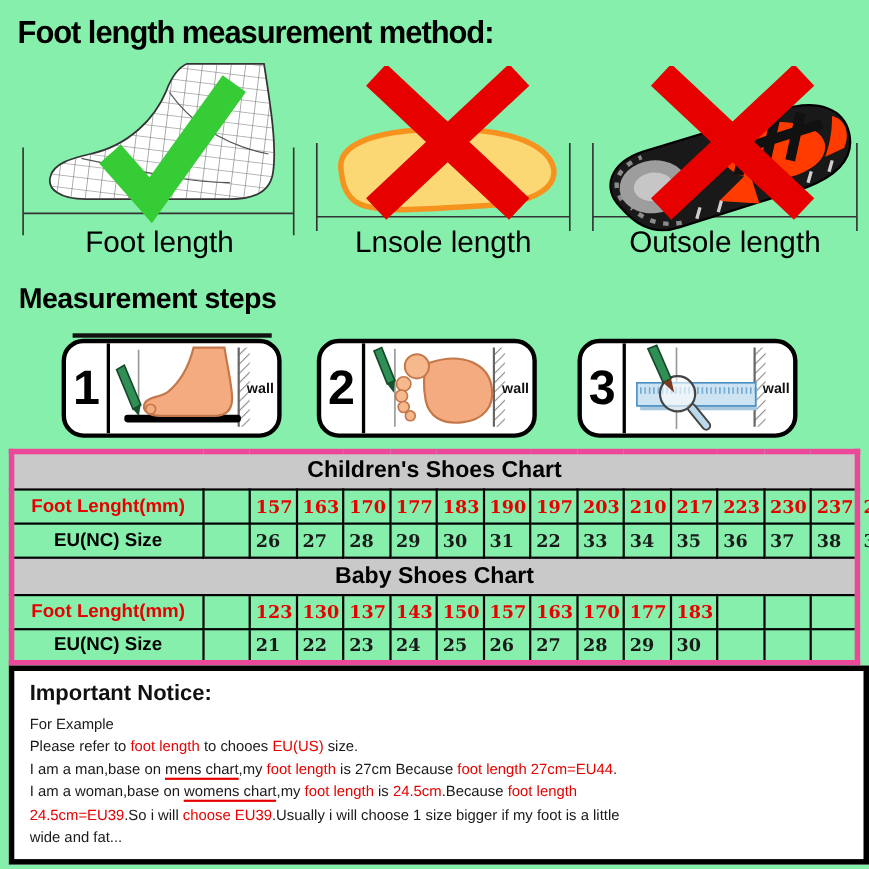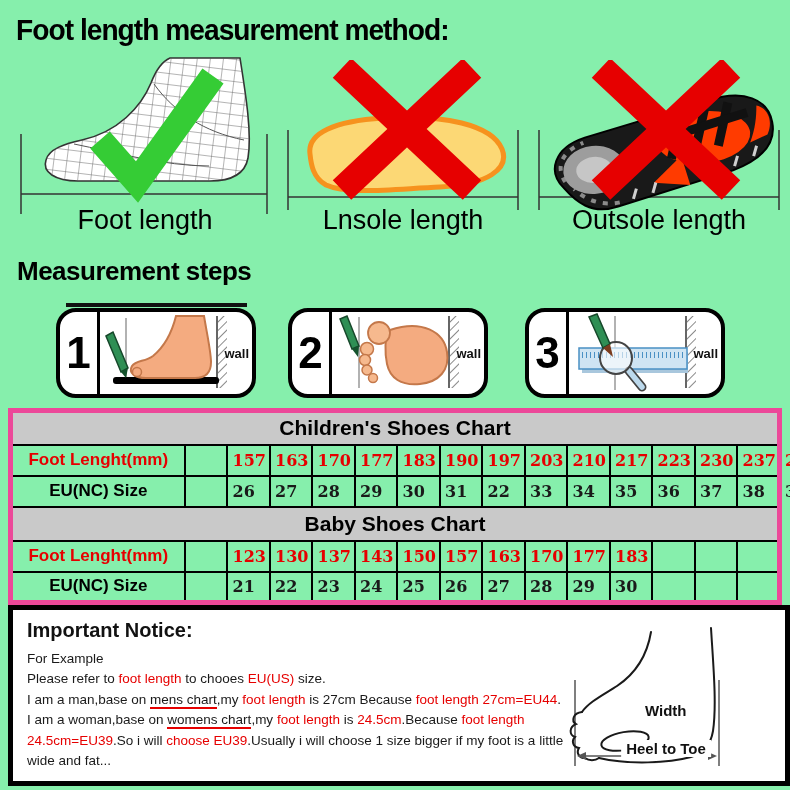--- a/index.html
+++ b/index.html
@@ -282,30 +282,15 @@
 
   <div class="notice">
     <div class="notice-heading">Important Notice:</div>
     <div class="nline"><span>For Example</span></div>
     <div class="nline"><span>Please refer to </span><span class="red">foot length</span><span> to chooes </span><span class="red">EU(US)</span><span> size.</span></div>
     <div class="nline"><span>I am a man,base on </span><span class="u">mens chart</span><span>,my </span><span class="red">foot length</span><span> is 27cm Because </span><span class="red">foot length 27cm=EU44</span><span>.</span></div>
     <div class="nline"><span>I am a woman,base on </span><span class="u">womens chart</span><span>,my </span><span class="red">foot length</span><span> is </span><span class="red">24.5cm</span><span>.Because </span><span class="red">foot length</span></div>
     <div class="nline"><span class="red">24.5cm=EU39</span><span>.So i will </span><span class="red">choose EU39</span><span>.Usually i will choose 1 size bigger if my foot is a little</span></div>
     <div class="nline"><span>wide and fat...</span></div>
 
-    <div class="foot-diagram">
-      <svg width="218" height="154" viewBox="0 0 218 154">
-        <line x1="18" y1="56" x2="18" y2="142" stroke="#555" stroke-width="1.5"></line>
-        <line x1="162" y1="56" x2="162" y2="142" stroke="#555" stroke-width="1.5"></line>
-        <path d="M94,8 C90,32 78,50 60,62 C46,71 32,78 25,88" fill="none" stroke="#1a1a1a" stroke-width="2" stroke-linecap="round"></path>
-        <path d="M25,88 C16,89 14,97 19,100 C12,103 12,111 18,113 C14,117 16,123 22,124 C19,129 22,134 28,134 C32,137 38,137 42,134" fill="none" stroke="#1a1a1a" stroke-width="2" stroke-linecap="round"></path>
-        <path d="M42,134 C72,141 112,139 134,133 C148,129 154,119 156,107 C160,80 156,38 154,4" fill="none" stroke="#1a1a1a" stroke-width="2" stroke-linecap="round"></path>
-        <ellipse cx="68" cy="117" rx="24" ry="9" transform="rotate(-10 68 117)" fill="none" stroke="#1a1a1a" stroke-width="2"></ellipse>
-        <line x1="26" y1="132" x2="154" y2="132" stroke="#555" stroke-width="1.5"></line>
-        <path d="M20,132 L29,128 L29,136 Z" fill="#555"></path>
-        <path d="M160,132 L151,128 L151,136 Z" fill="#555"></path>
-      </svg>
-      <span class="width-label">Width</span>
-      <span class="heel-label">Heel to Toe</span>
-    </div>
   </div>
 
 </div>
 
 </body></html>

